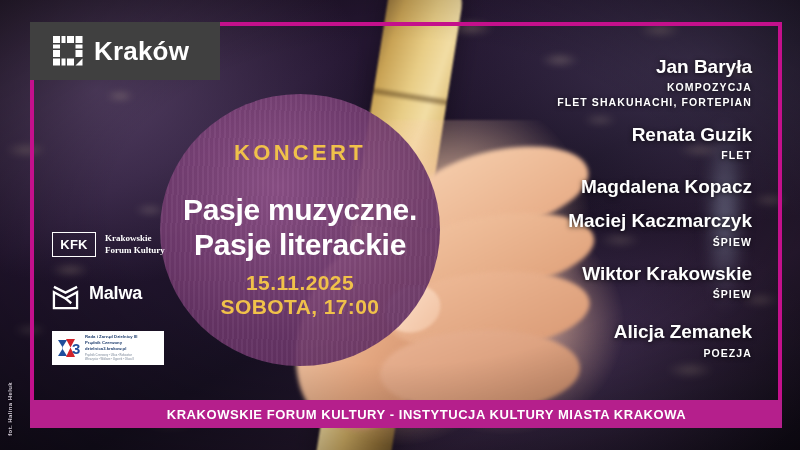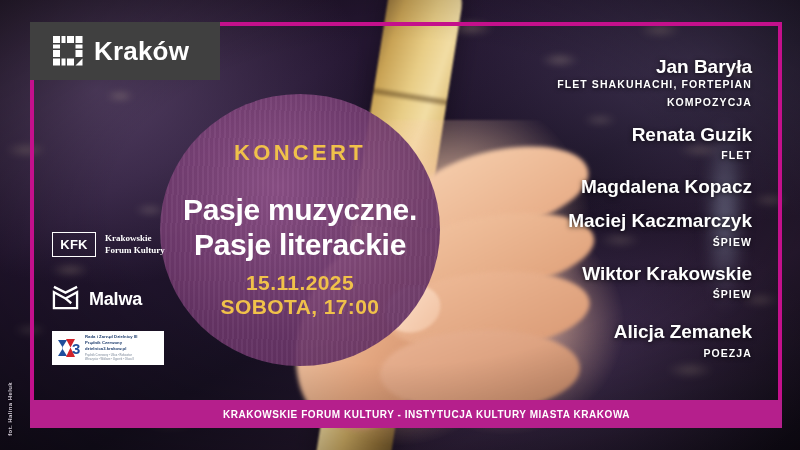--- a/index.html
+++ b/index.html
@@ -160,40 +160,40 @@
 
   
   .sponsors{position:absolute;left:52px;top:232px;width:180px;}
   .sp-kfk{display:flex;align-items:center;gap:9px;}
   .kfk-box{
     width:42px;height:23px;border:1.6px solid #fff;
     display:flex;align-items:center;justify-content:center;
     color:#fff;font-size:13px;font-weight:700;letter-spacing:.3px;flex:none;
   }
   .kfk-txt{color:#fff;font-size:9px;font-weight:700;line-height:1.28;font-family:Liberation Serif, serif;}
-  .sp-malwa{display:flex;align-items:flex-end;gap:10px;margin-top:26px;}
+  .sp-malwa{display:flex;align-items:flex-start;gap:10px;margin-top:26px;}
   .malwa-mark{width:27px;height:27px;flex:none;}
   .malwa-txt{color:#fff;font-size:18px;font-weight:700;letter-spacing:-.2px;}
   .sp-rada{
     margin-top:21px;background:#fff;width:112px;height:34px;
     display:flex;align-items:center;gap:4px;padding:3px 5px;box-sizing:border-box;
   }
   .rada-mark{width:24px;height:24px;flex:none;}
   .rada-lines{display:flex;flex-direction:column;justify-content:center;}
   .rada-l1{color:#1b3a6b;font-size:4.2px;font-weight:700;line-height:1.42;letter-spacing:.05px;}
   .rada-l2{color:#9aa3b0;font-size:2.7px;font-weight:700;line-height:1.5;margin-top:2px;}
 
   
   .footer{
     position:absolute;left:30px;bottom:22px;right:18px;height:28px;
     background:#b51f8c;
     display:flex;align-items:center;justify-content:center;
   }
   .footer-txt{
-    color:#fff;font-size:10px;font-weight:700;letter-spacing:.55px;
+    color:#fff;font-size:13px;font-weight:700;letter-spacing:.55px;
     white-space:nowrap;
     padding-left:41px;
   }
 
   
   .credit{
     position:absolute;left:7px;bottom:14px;
     color:#cfc7d4;font-size:6px;font-weight:700;letter-spacing:.4px;
     writing-mode:vertical-rl;transform:rotate(180deg);
     text-shadow:0 1px 3px rgba(0,0,0,.8);
@@ -248,22 +248,22 @@
     <div class="kicker">KONCERT</div>
     <div class="title">Pasje muzyczne.</div>
     <div class="title">Pasje literackie</div>
     <div class="datetime">15.11.2025</div>
     <div class="datetime" style="margin-top:0">SOBOTA, 17:00</div>
   </div>
 
   <div class="performers">
     <div class="perf">
       <div class="perf-name">Jan Baryła</div>
+      <div class="perf-role">KOMPOZYCJA</div>
       <div class="perf-role" style="margin-top:0">FLET SHAKUHACHI, FORTEPIAN</div>
-      <div class="perf-role">KOMPOZYCJA</div>
     </div>
     <div class="perf">
       <div class="perf-name">Renata Guzik</div>
       <div class="perf-role">FLET</div>
     </div>
     <div class="perf">
       <div class="perf-name">Magdalena Kopacz</div>
     </div>
     <div class="perf">
       <div class="perf-name">Maciej Kaczmarczyk</div>

